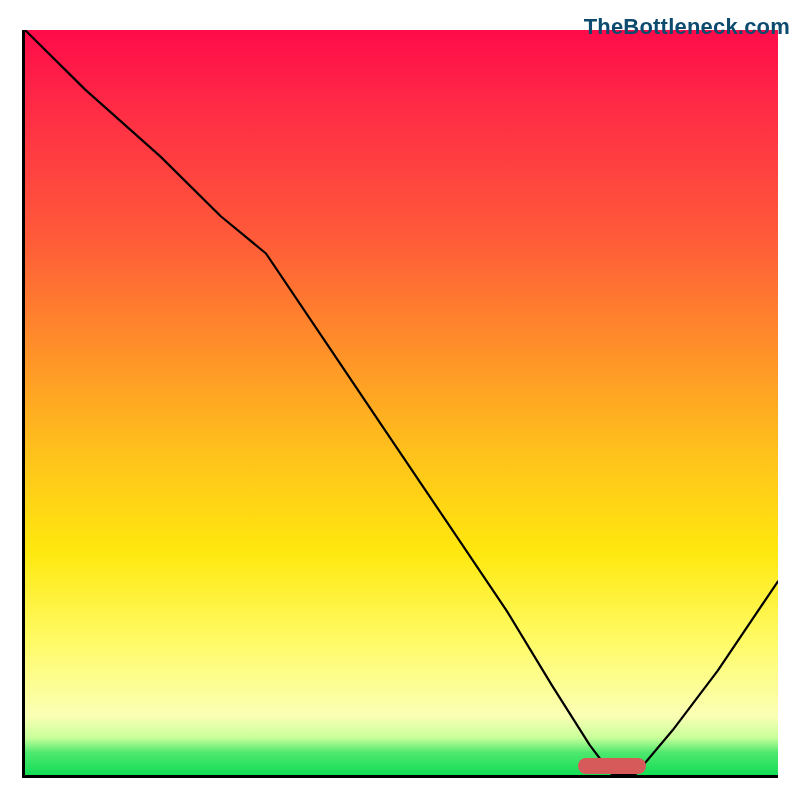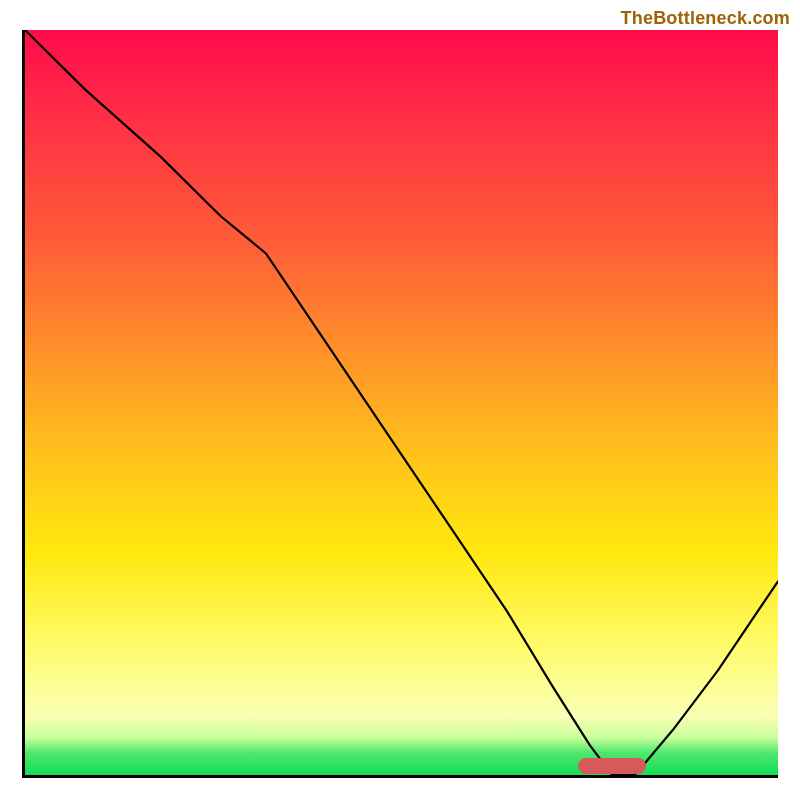--- a/index.html
+++ b/index.html
@@ -11,25 +11,25 @@
     background: #ffffff;
     font-family: Arial, Helvetica, sans-serif;
   }
   .stage {
     position: relative;
     width: 800px;
     height: 800px;
   }
   .watermark {
     position: absolute;
-    top: 8px;
+    top: 14px;
     right: 10px;
-    font-size: 18px;
+    font-size: 22px;
     font-weight: 600;
-    color: #a16207;
+    color: #0c4a6e;
     letter-spacing: 0.2px;
     z-index: 5;
   }
   
   .plot {
     position: absolute;
     left: 22px;
     top: 30px;
     width: 756px;
     height: 748px;

